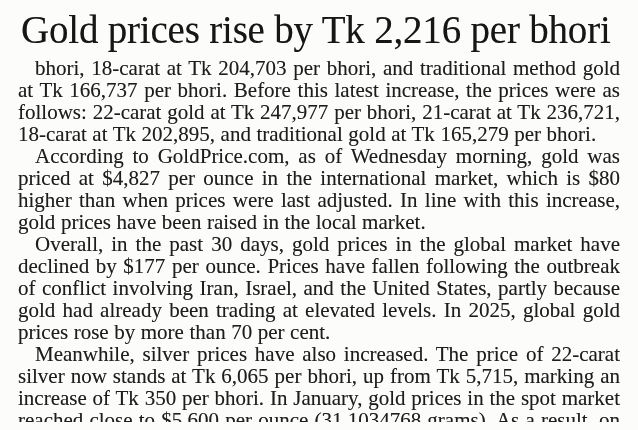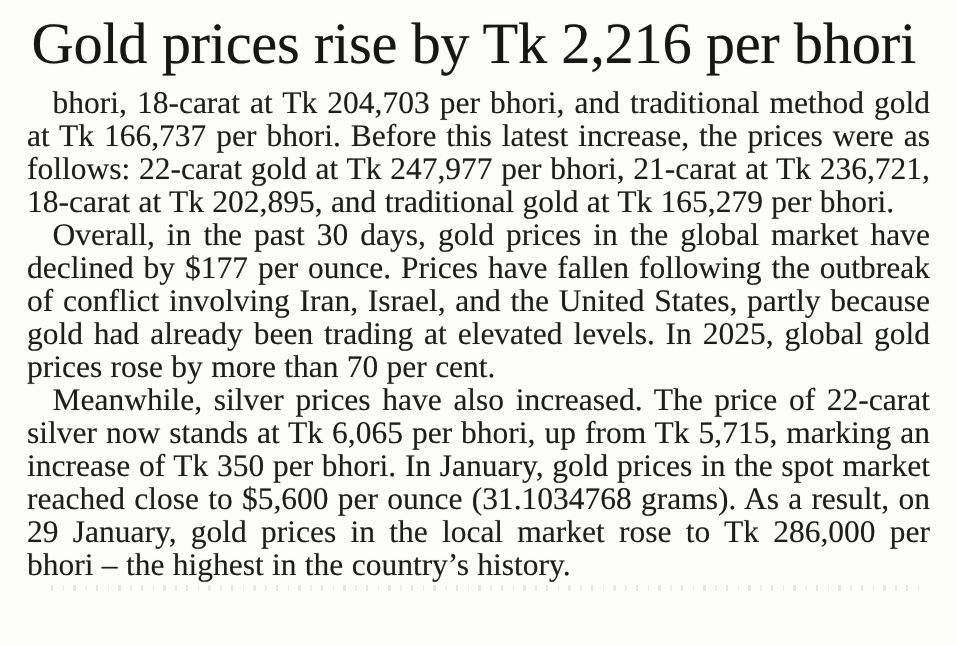--- a/index.html
+++ b/index.html
@@ -53,17 +53,18 @@
     opacity: 0.45;
   }
 </style>
 </head>
 <body>
 
 <div class="clipping">
   <h1 class="headline">Gold prices rise by Tk 2,216 per bhori</h1>
   <div class="body-text">
     <p>bhori, 18-carat at Tk 204,703 per bhori, and traditional method gold at Tk 166,737 per bhori. Before this latest increase, the prices were as follows: 22-carat gold at Tk 247,977 per bhori, 21-carat at Tk 236,721, 18-carat at Tk 202,895, and traditional gold at Tk 165,279 per bhori.</p>
+    <p>According to GoldPrice.com, as of Wednesday morning, gold was priced at $4,827 per ounce in the international market, which is $80 higher than when prices were last adjusted. In line with this increase, gold prices have been raised in the local market.</p>
     <p>Overall, in the past 30 days, gold prices in the global market have declined by $177 per ounce. Prices have fallen following the outbreak of conflict involving Iran, Israel, and the United States, partly because gold had already been trading at elevated levels. In 2025, global gold prices rose by more than 70 per cent.</p>
     <p>Meanwhile, silver prices have also increased. The price of 22-carat silver now stands at Tk 6,065 per bhori, up from Tk 5,715, marking an increase of Tk 350 per bhori. In January, gold prices in the spot market reached close to $5,600 per ounce (31.1034768 grams). As a result, on 29 January, gold prices in the local market rose to Tk 286,000 per bhori – the highest in the country’s history.</p>
   </div>
   <div class="cropped-line"></div>
 </div>
 
 </body></html>

